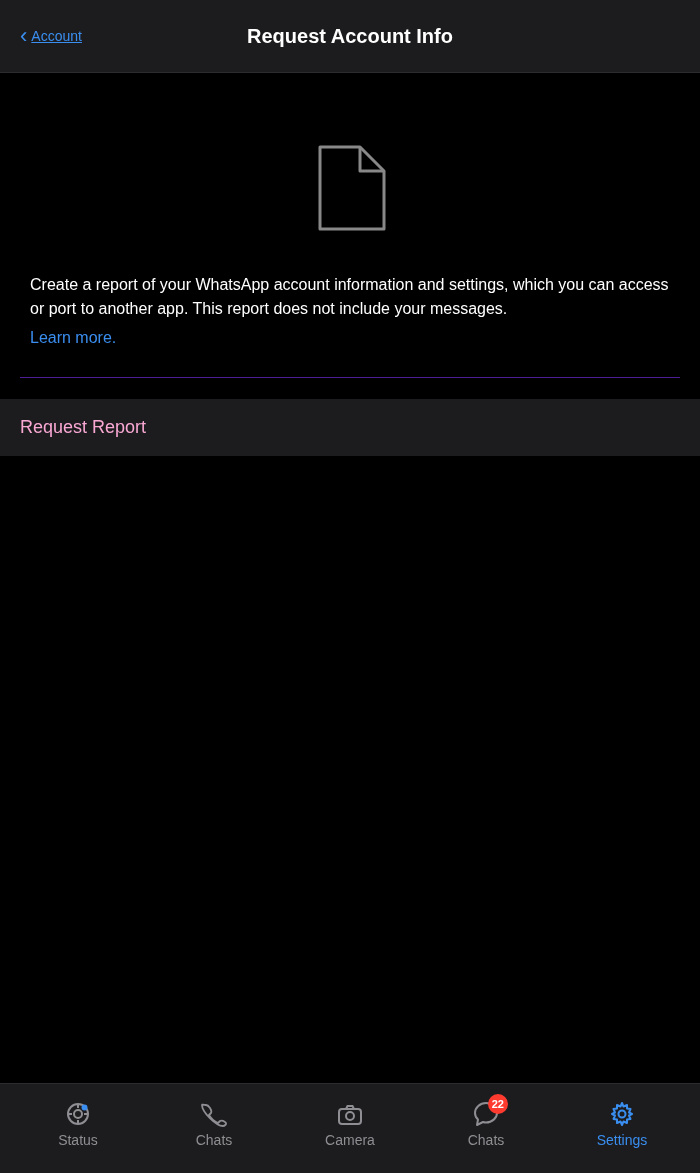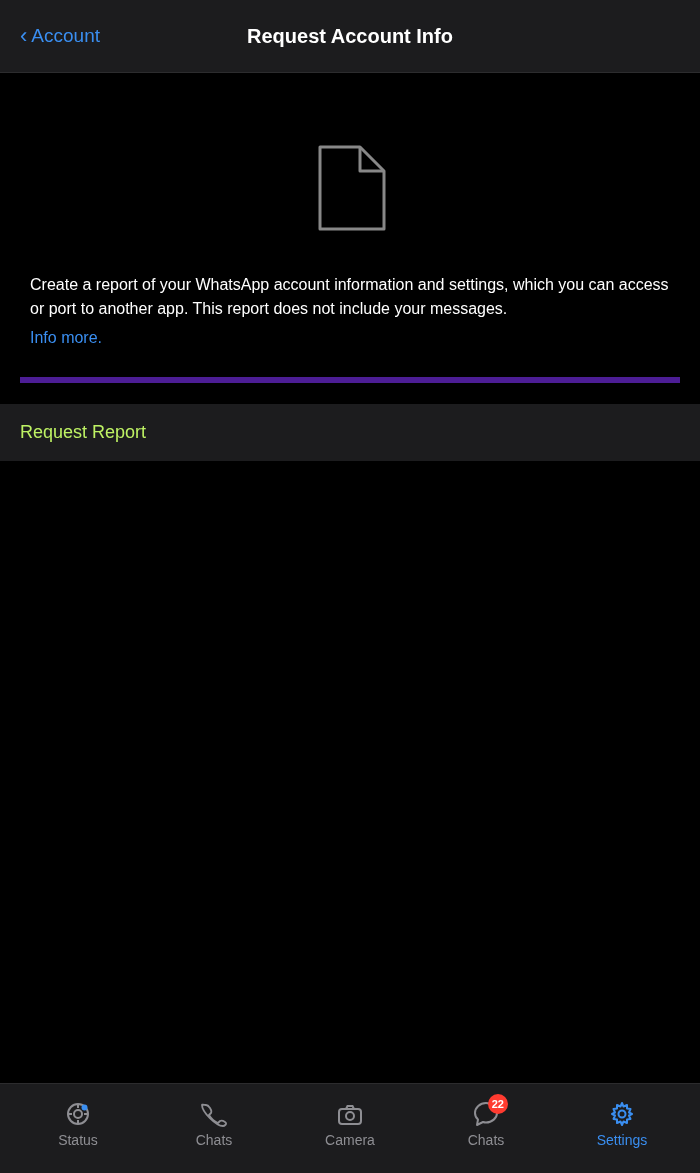--- a/index.html
+++ b/index.html
@@ -38,22 +38,23 @@
       cursor: pointer;
     }
 
     .back-chevron {
       font-size: 22px;
       color: #3a8ef0;
       line-height: 1;
     }
 
     .back-label {
-      font-size: 19px;
-      color: #3a8ef0;
+      font-size: 14px;
+      color: #3a8ef0;
+      text-decoration: underline;
     }
 
     .nav-title {
       position: absolute;
       left: 50%;
       transform: translateX(-50%);
       font-size: 20px;
       font-weight: 600;
       color: #ffffff;
       white-space: nowrap;
@@ -80,21 +81,21 @@
     }
 
     .file-icon svg {
       width: 80px;
       height: 90px;
     }
 
     
     .description-section {
       padding: 0 10px 30px 10px;
-      border-bottom: 6px solid #4c1d95;
+      border-bottom: 1px solid #4c1d95;
     }
 
     .description-text {
       font-size: 16px;
       line-height: 1.5;
       color: #ffffff;
       margin-bottom: 8px;
     }
 
     .learn-more-link {
@@ -105,21 +106,21 @@
     }
 
     
     .request-report-section {
       background-color: #1c1c1e;
       padding: 18px 20px;
       margin-top: 1px;
     }
 
     .request-report-btn {
-      color: #bef264;
+      color: #f9a8d4;
       font-size: 18px;
       cursor: pointer;
       background: none;
       border: none;
       padding: 0;
     }
 
     
     .tab-bar {
       position: absolute;
@@ -204,21 +205,21 @@
     <div class="file-icon">
       <svg viewBox="0 0 80 90" fill="none" xmlns="http://www.w3.org/2000/svg">
         <path d="M10 4 L50 4 L74 28 L74 86 L10 86 Z" stroke="#888888" stroke-width="3" fill="none" stroke-linejoin="round"></path>
         <path d="M50 4 L50 28 L74 28" stroke="#888888" stroke-width="3" fill="none" stroke-linejoin="round"></path>
       </svg>
     </div>
   </div>
 
   <div class="description-section">
     <p class="description-text">Create a report of your WhatsApp account information and settings, which you can access or port to another app. This report does not include your messages.</p>
-    <a class="learn-more-link">Info more.</a>
+    <a class="learn-more-link">Learn more.</a>
   </div>
 
 </div>
 
 <div class="request-report-section">
   <button class="request-report-btn">Request Report</button>
 </div>
 
 <div class="tab-bar">
 

